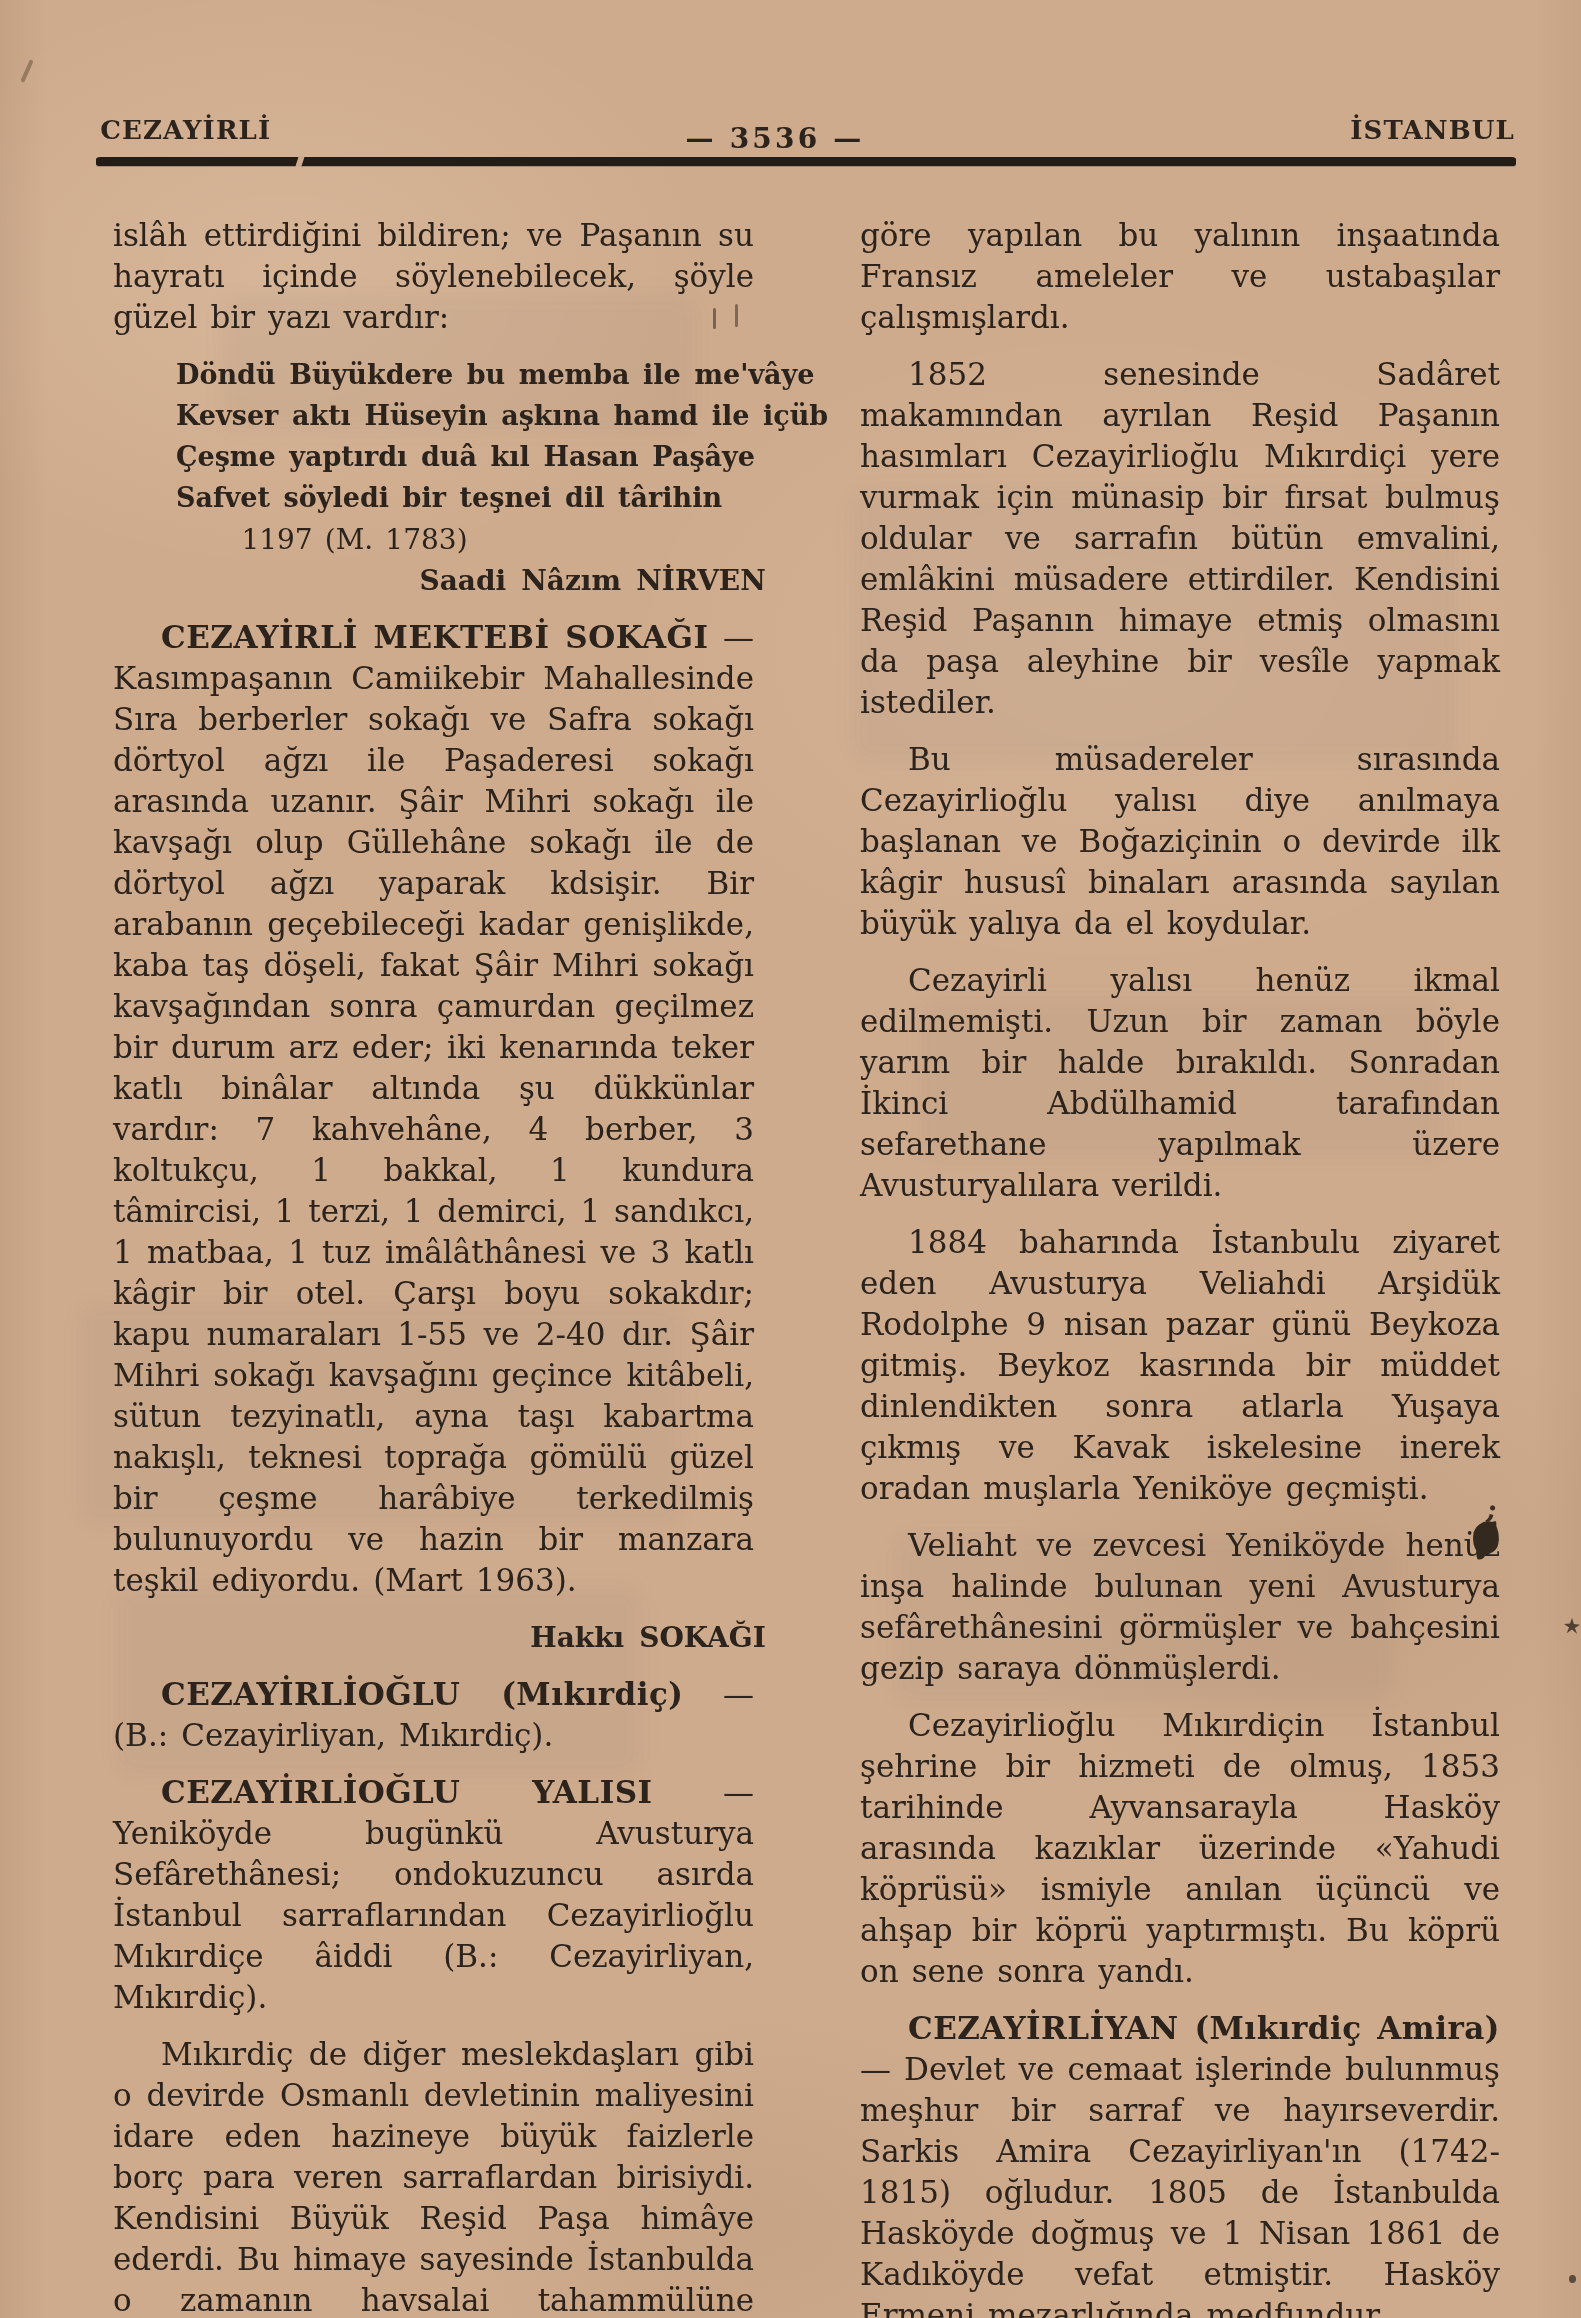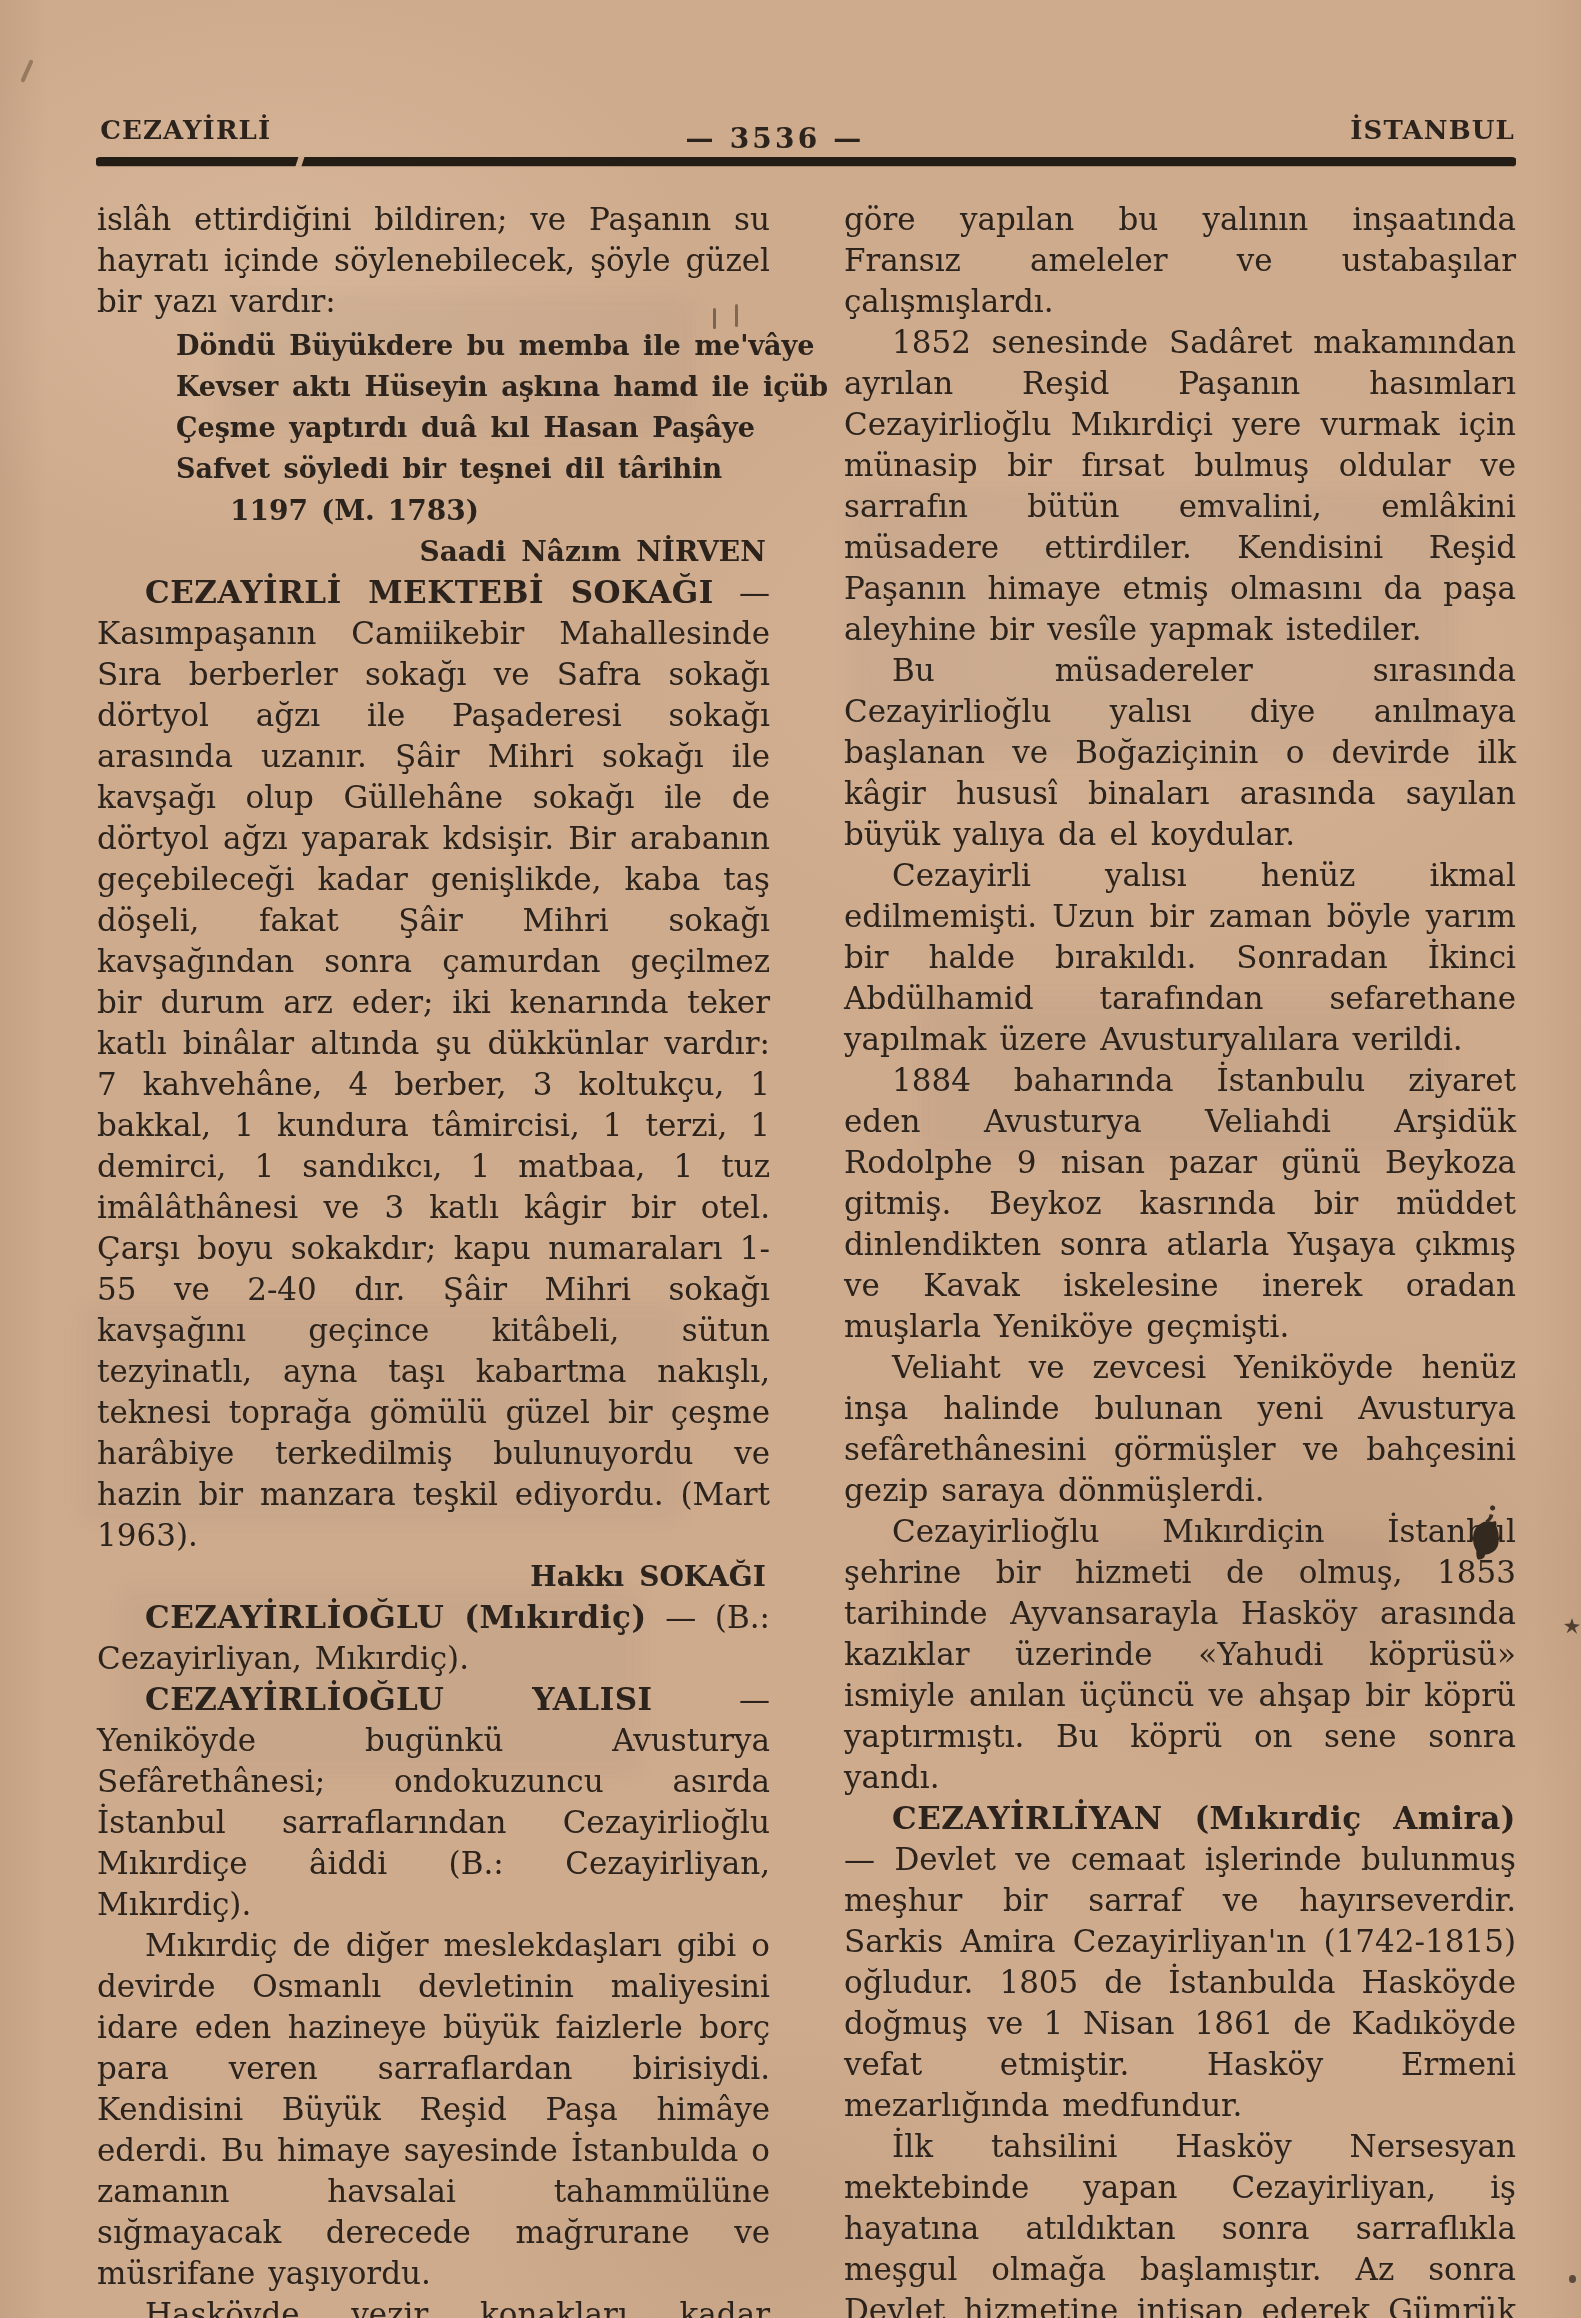--- a/index.html
+++ b/index.html
@@ -41,26 +41,26 @@
   .head-rule .rule-gap{
     position:absolute;left:201px;top:-1.1px;width:5.8px;height:11px;background:var(--paper);
     transform:skewX(-18deg);
   }
   
   .columns{
     position:absolute;left:97px;top:199px;width:1419px;
     display:flex;gap:74px;
   }
   .col{width:673px;font-size:31px;line-height:41px;text-align:justify;word-spacing:3.2px;}
-  .col p{margin:0;text-indent:48px;}
+  .col p{margin:16px;text-indent:48px;}
   .col p.noindent{text-indent:0;}
   .lead{font-weight:bold;letter-spacing:0.5px;}
   .poem{margin:3.2px 0 0 79px;font-weight:bold;font-size:27px;line-height:41px;text-align:left;word-spacing:4.2px;}
   .poem-line{white-space:nowrap;}
-  .poem-date{margin-top:1.1px;text-align:center;width:515px;font-weight:bold;font-size:28px;}
+  .poem-date{margin-top:1.1px;text-align:center;width:515px;font-weight:normal;font-size:28px;}
   .sig{text-align:right;font-weight:bold;font-size:28px;line-height:41px;padding-right:4.2px;word-spacing:5.3px;}
   .mt-1{margin-top:11.6px;}
   .mt-2{margin-top:23px;}
   .mt-3{margin-top:39px;}
   
   .ink-blot{
     position:absolute;left:1473px;top:1521px;width:26px;height:34px;background:#34291e;
     border-radius:58% 42% 55% 45% / 45% 60% 40% 55%;
     transform:rotate(8deg);
     box-shadow:-3.2px 13.7px 0 -8.4px #34291e, 5.3px -10.5px 0 -9.5px #34291e;

